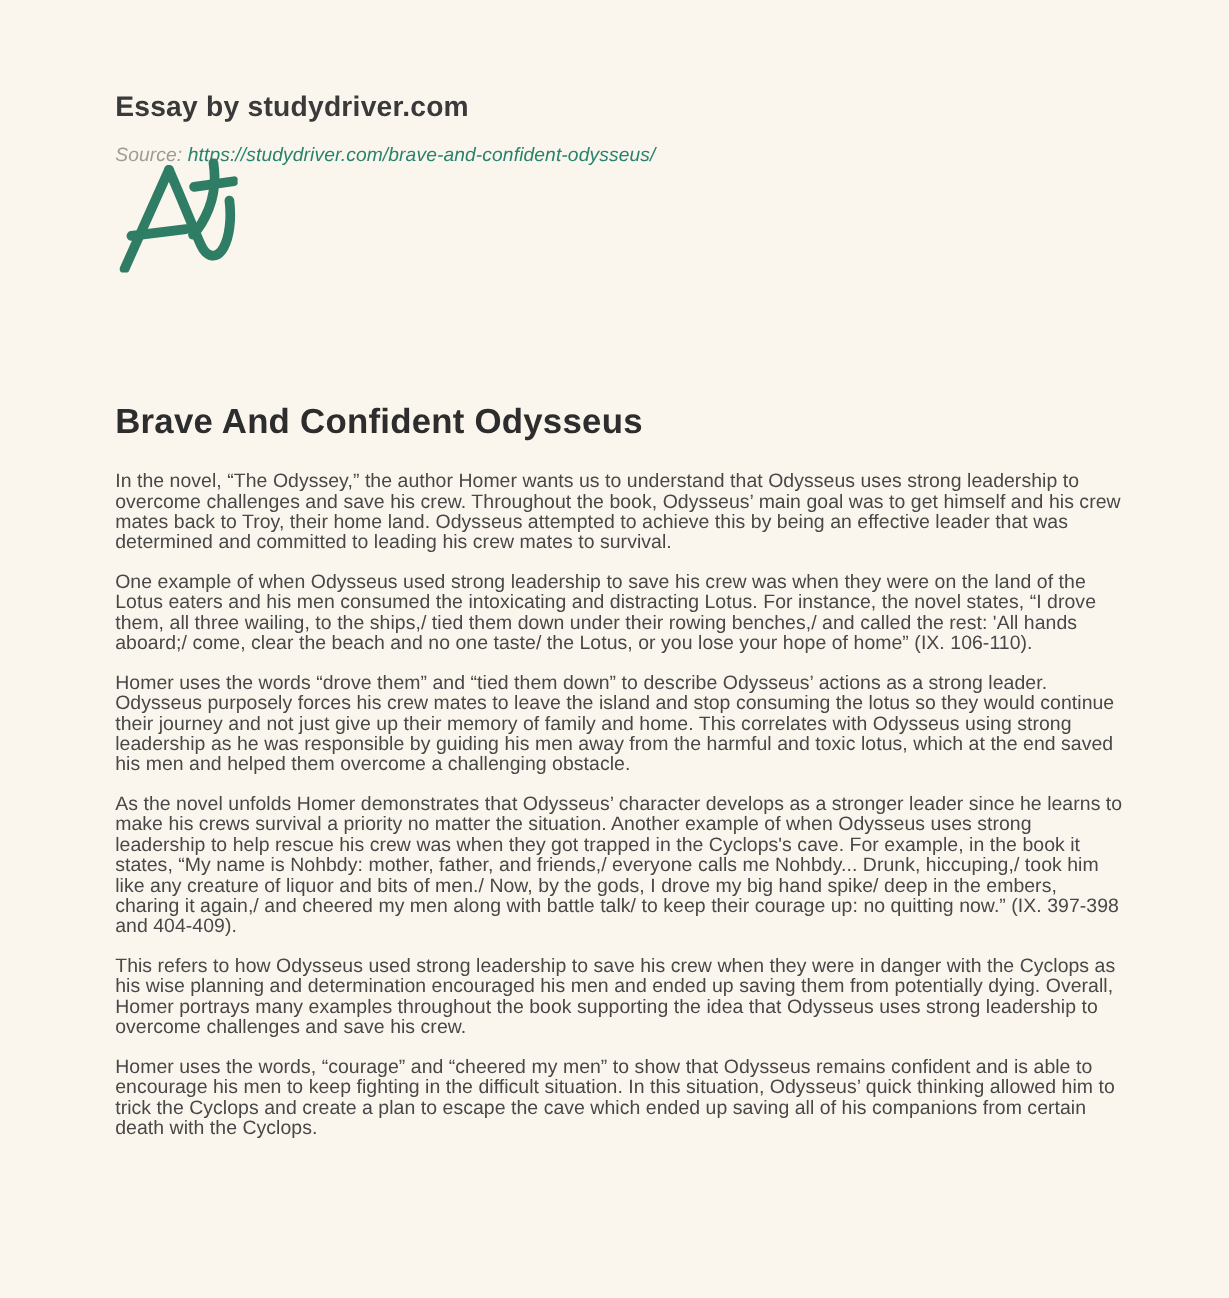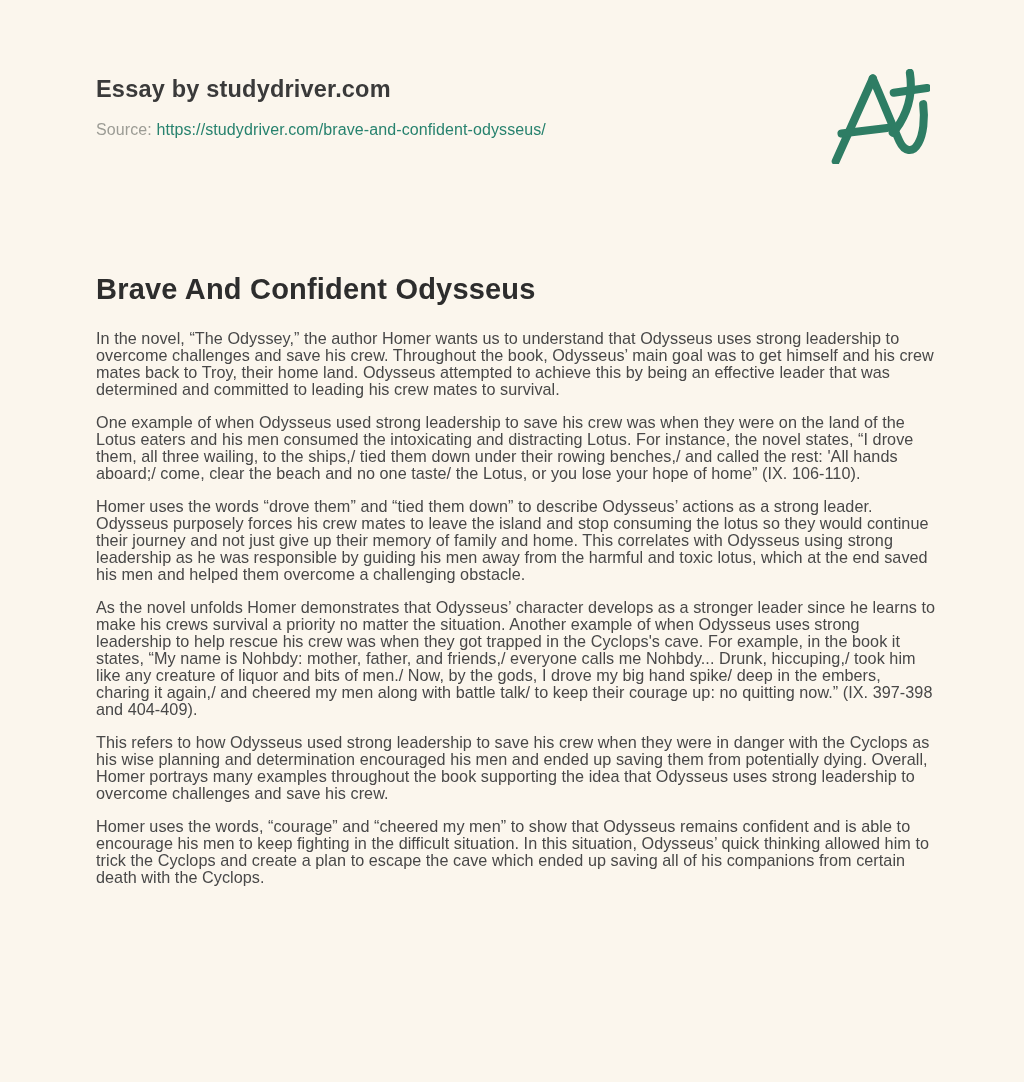--- a/index.html
+++ b/index.html
@@ -15,31 +15,33 @@
     width: 1024px;
     min-height: 1082px;
     background: #fbf6ed;
     padding: 76px 94px 12px 96px;
   }
   .header {
     display: flex;
     justify-content: space-between;
     align-items: flex-start;
     position: relative;
+    flex-direction: column;
   }
   .header-left h1 {
     font-size: 23.5px;
     font-weight: 700;
     color: #3a3a3a;
     letter-spacing: 0.2px;
   }
   .source-line {
     margin-top: 18px;
     font-size: 16px;
     letter-spacing: 0.1px;
+    font-style: italic;
   }
   .source-label { color: #9c9c95; }
   .source-link {
     color: #27826e;
     text-decoration: none;
     cursor: pointer;
   }
   .logo {
     width: 102px;
     height: 95px;

